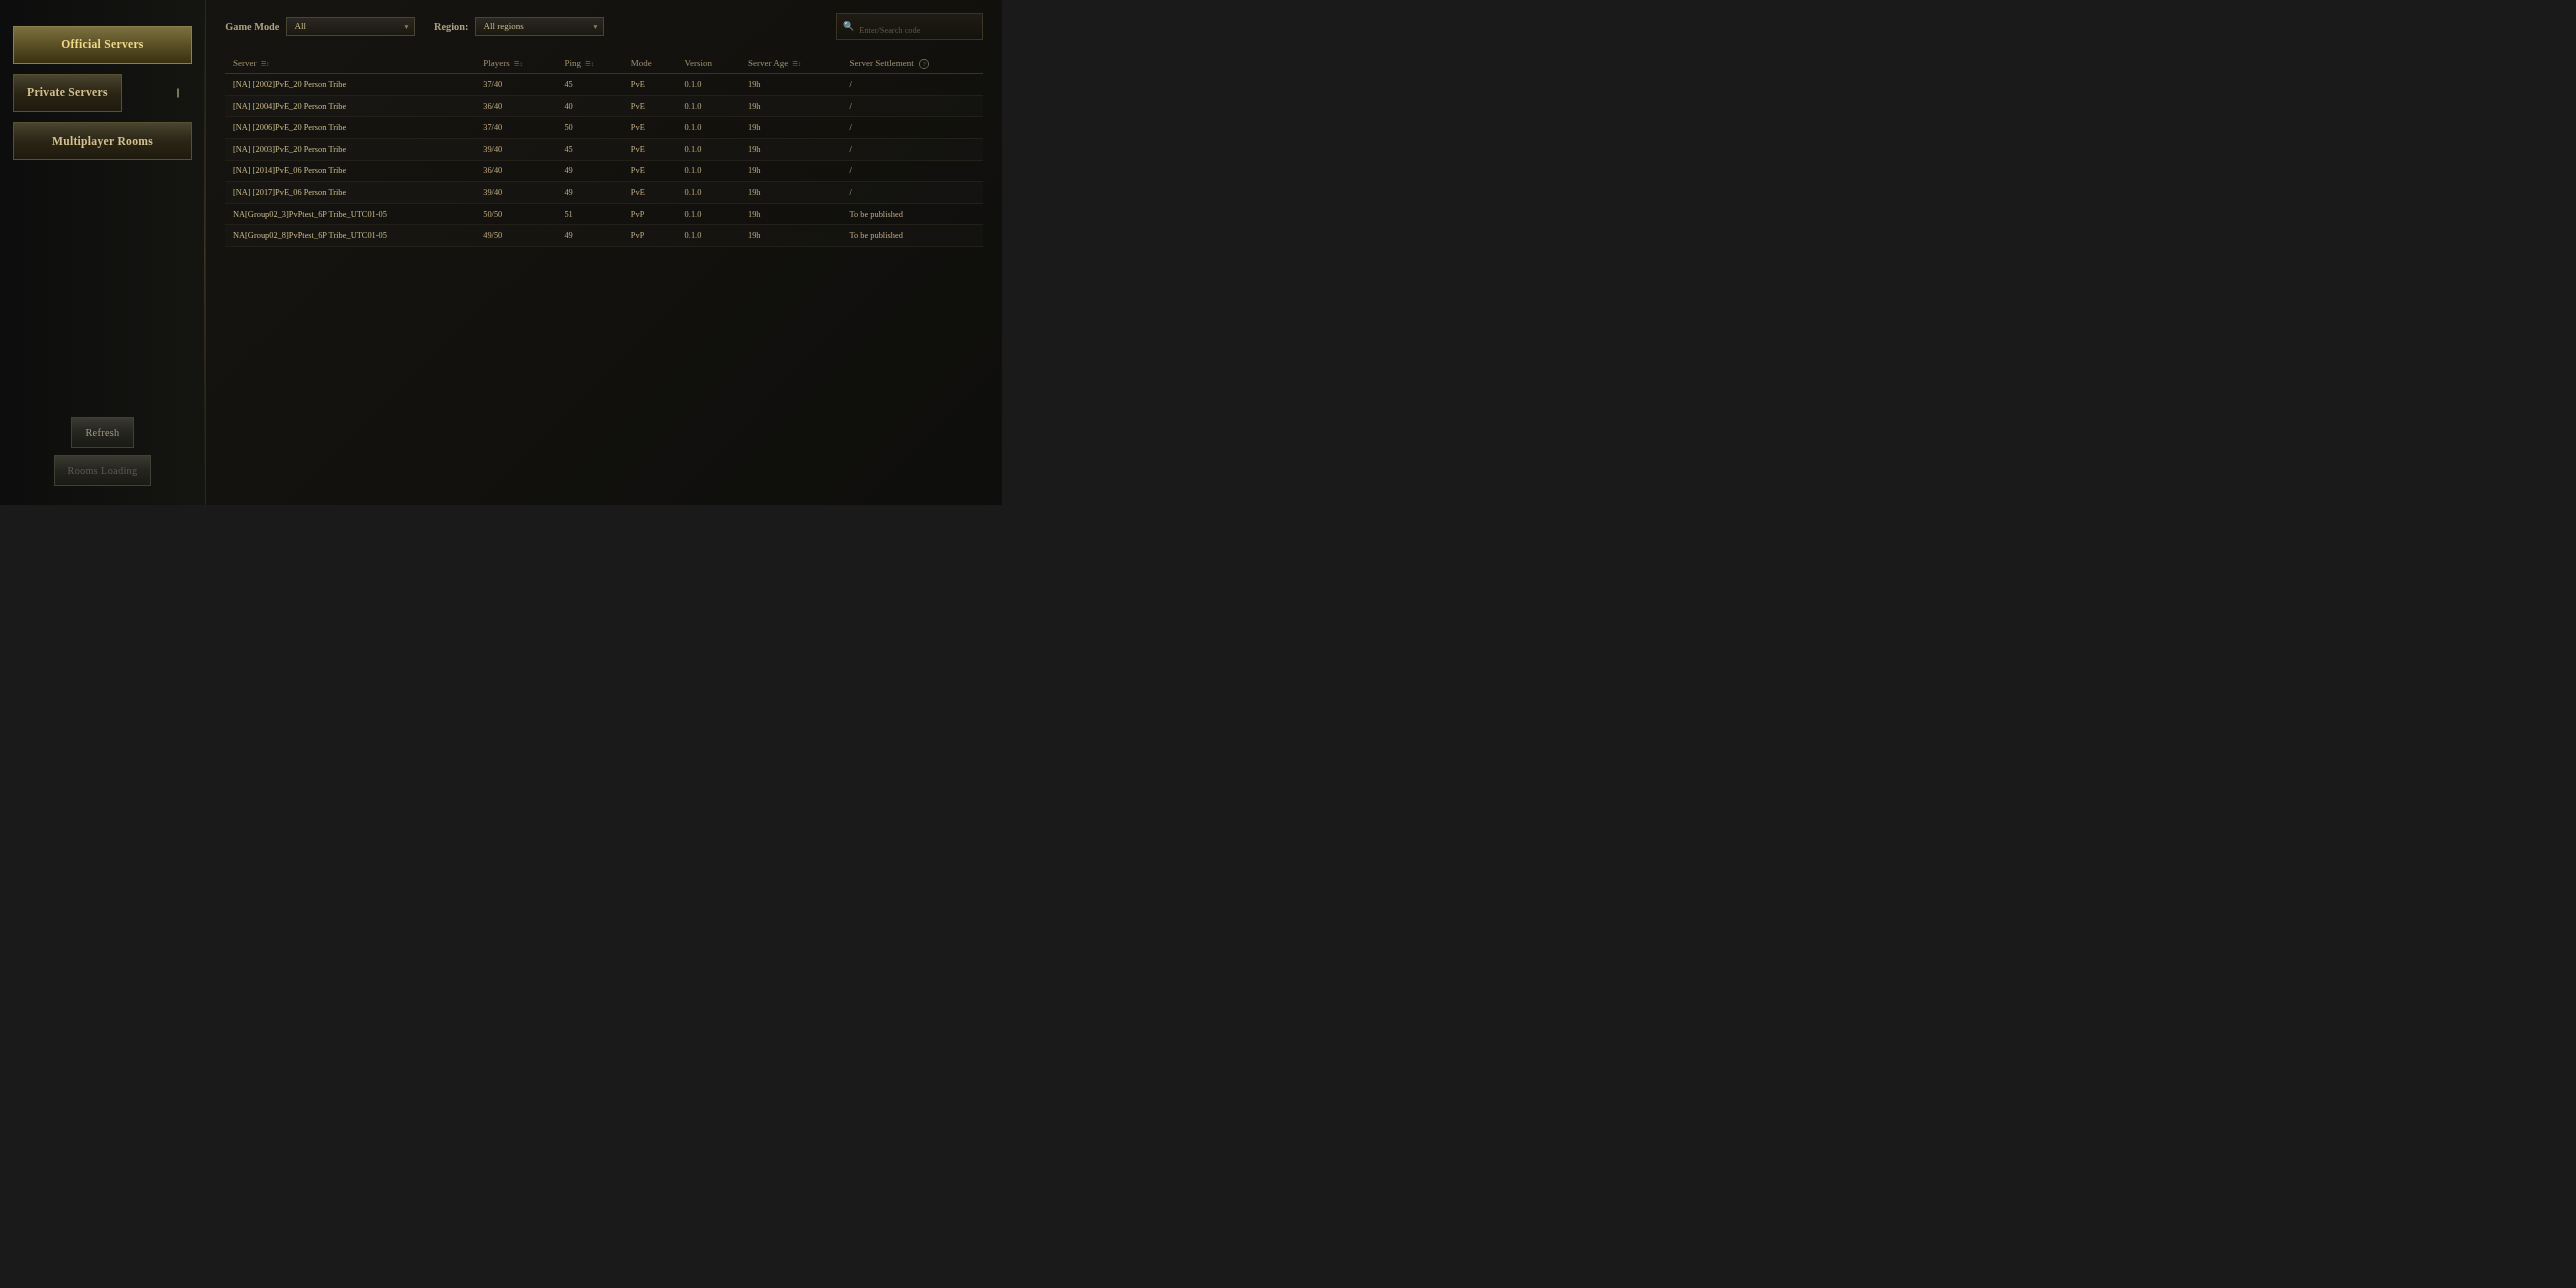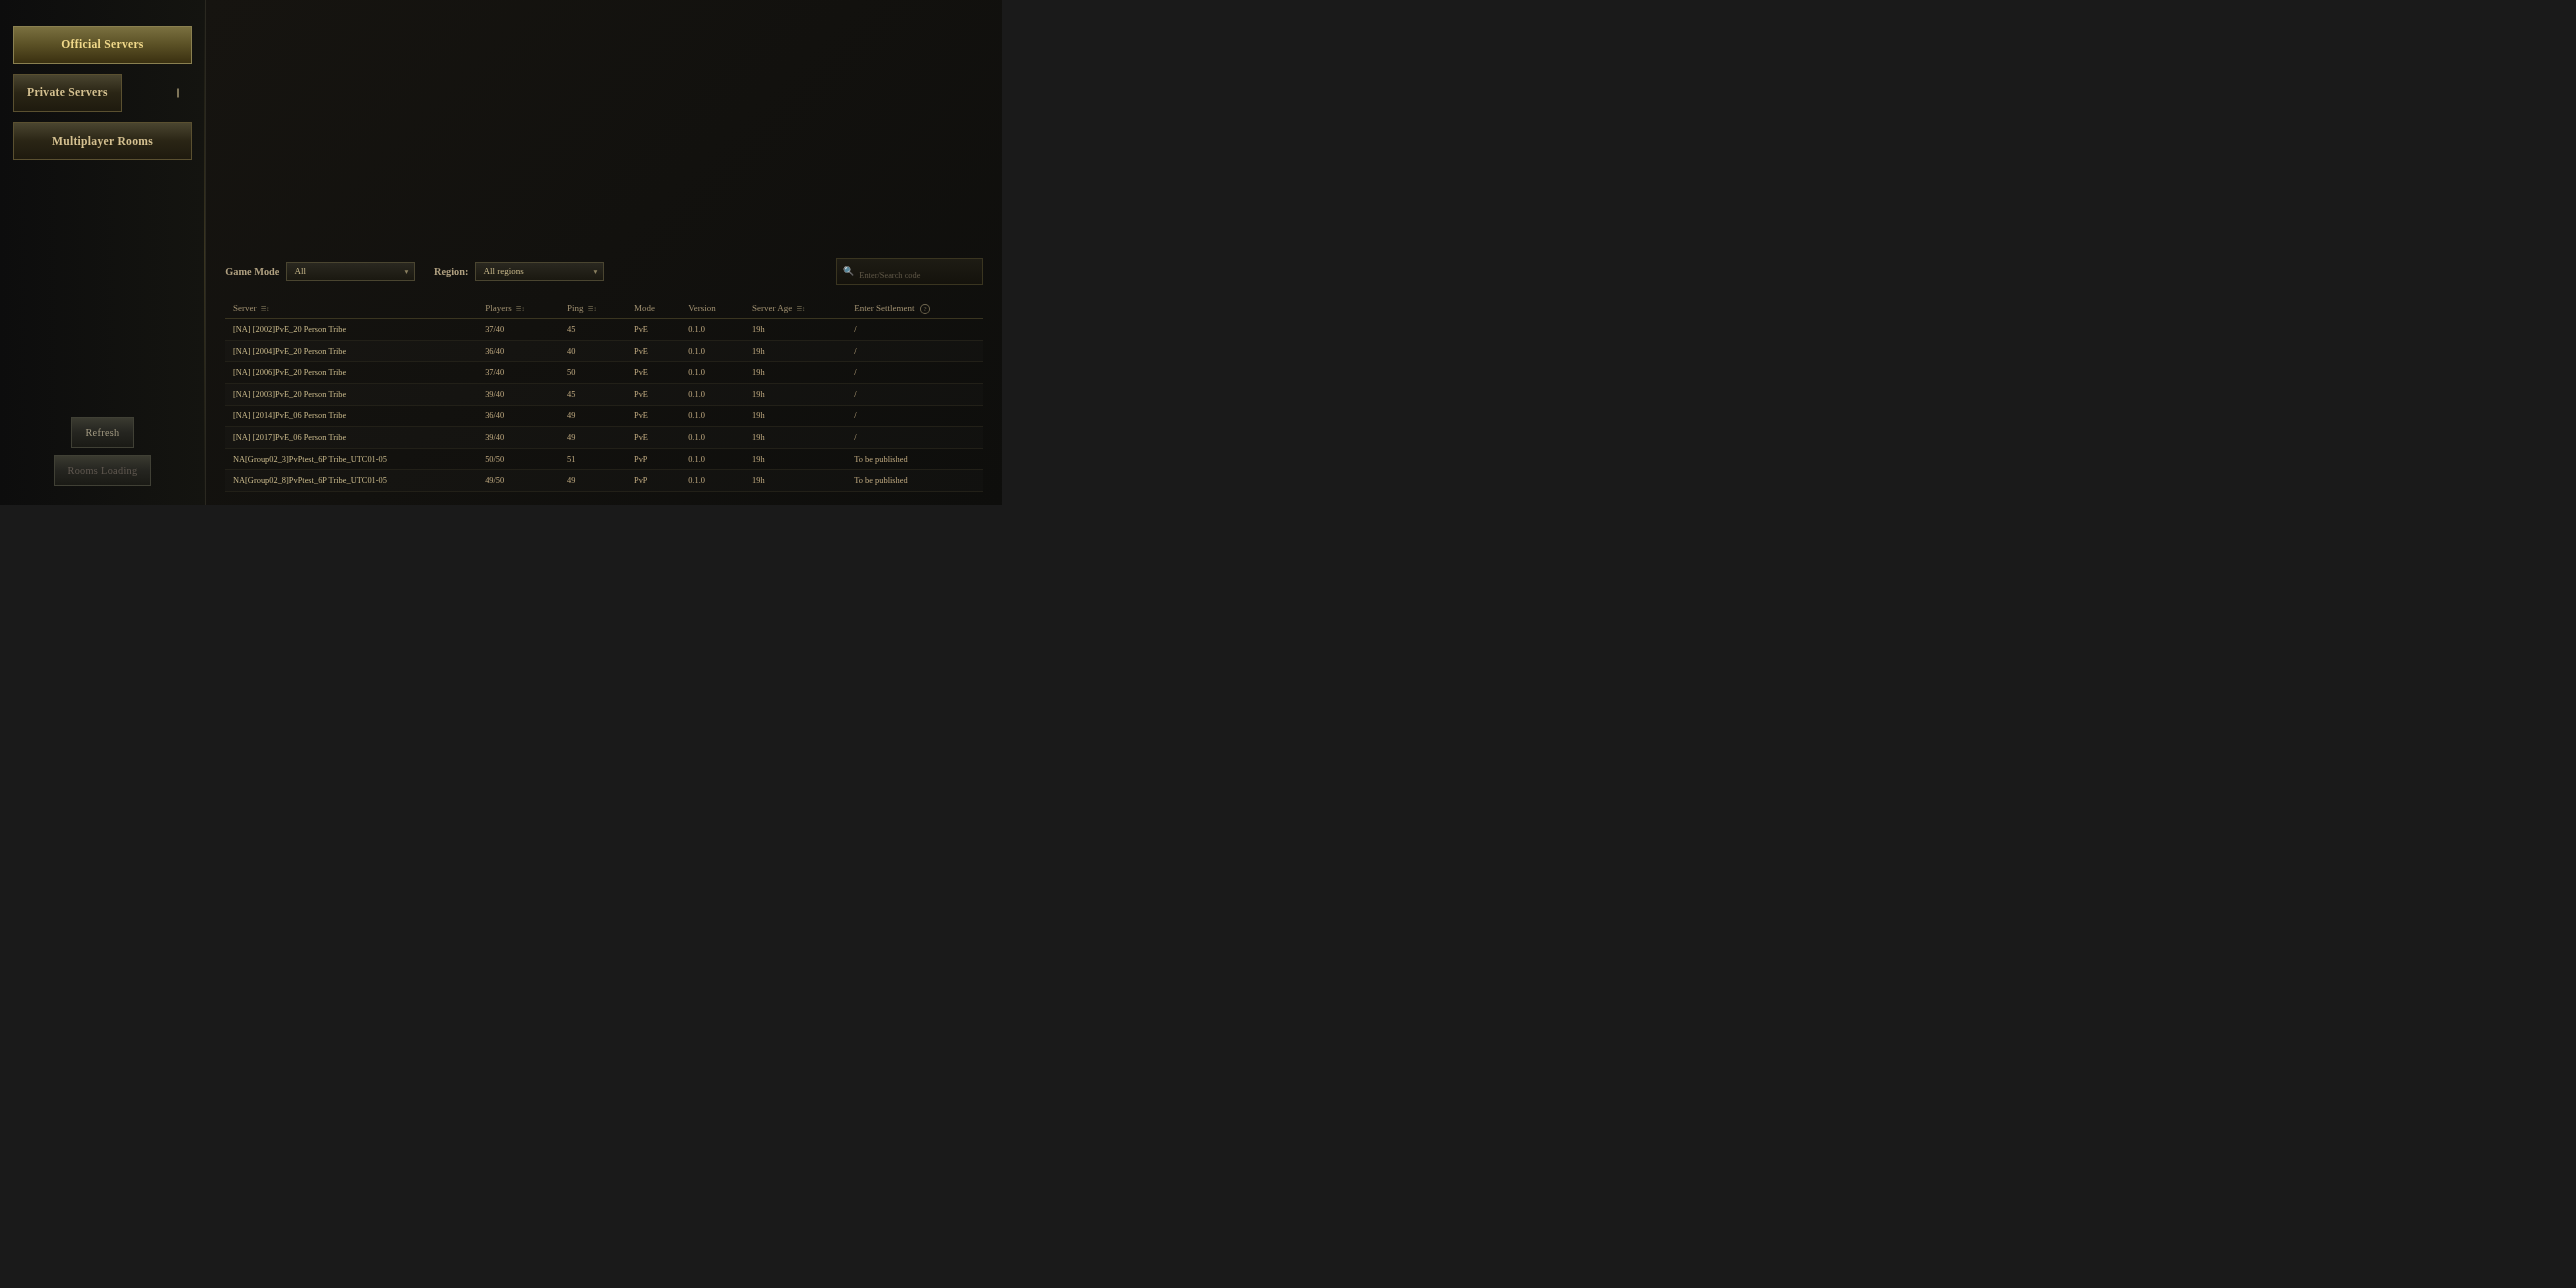--- a/index.html
+++ b/index.html
@@ -103,21 +103,20 @@
       cursor: default;
     }
 
     
     .content-area {
       flex: 1;
       display: flex;
       flex-direction: column;
       padding: 13px 19.3px;
       background: linear-gradient(135deg, #161410 0%, #0e0e0c 100%);
-      justify-content: flex-end;
     }
 
     
     .filters-bar {
       display: flex;
       align-items: center;
       gap: 19.3px;
       margin-bottom: 13px;
     }
 
@@ -366,21 +365,21 @@
             <span>Mode</span>
           </th>
           <th>
             <span>Version</span>
           </th>
           <th>
             <span>Server Age</span>
             <span class="sort-icon">☰↕</span>
           </th>
           <th>
-            <span>Enter Settlement</span>
+            <span>Server Settlement</span>
             <span style="margin-left:3.2px;color:#706850;font-size:7px;border:0.6px solid #706850;border-radius:50%;padding:0 2.6px;">?</span>
           </th>
         </tr>
       </thead>
       <tbody id="table-body">
 
       <tr>
       <td class="server-name">[NA] [2002]PvE_20 Person Tribe</td>
       <td>37/40</td>
       <td>45</td>

